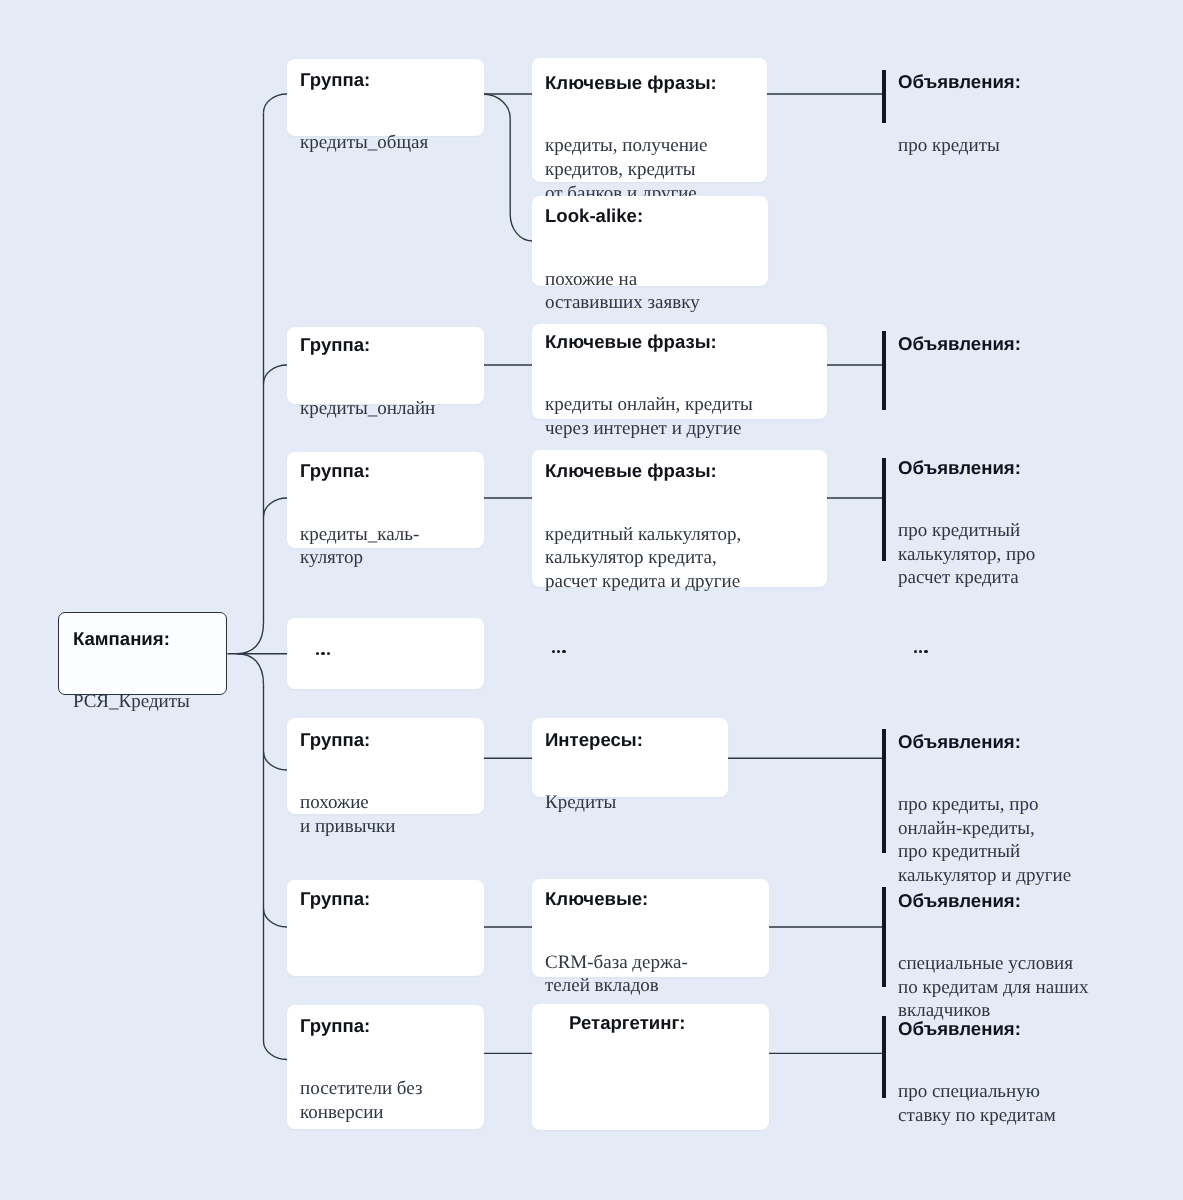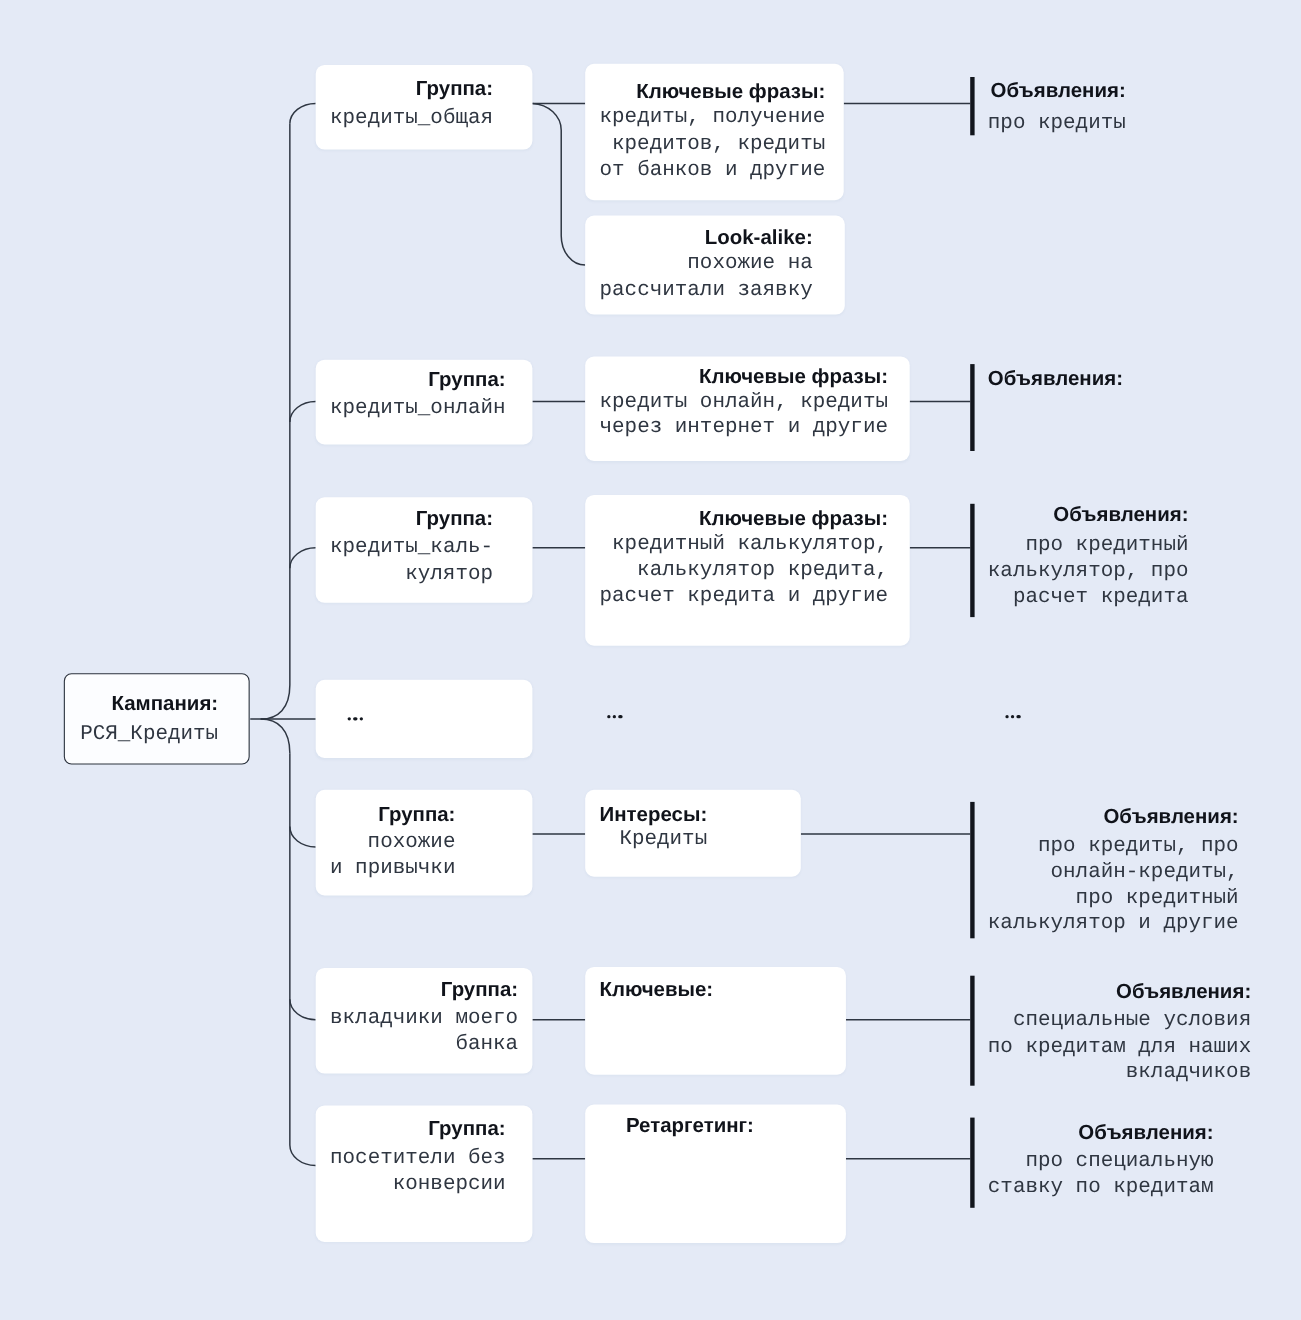--- a/index.html
+++ b/index.html
@@ -7,25 +7,25 @@
   body{width:1183px;height:1200px;background:#e4eaf6;overflow:hidden;
        font-family:"Liberation Sans",sans-serif;
        -webkit-font-smoothing:antialiased;text-rendering:geometricPrecision;}
   #stage{position:relative;width:1183px;height:1200px;}
   svg#links{position:absolute;left:0;top:0;width:1183px;height:1200px;
             pointer-events:none;overflow:visible;}
   svg#links path{fill:none;stroke:#2e3642;stroke-width:1.35;}
   .card{position:absolute;background:#fff;border-radius:8px;box-sizing:border-box;
         box-shadow:0 1px 2px rgba(120,138,175,.07);}
   .card.outline{background:#fcfdff;border:1.55px solid #2b323d;border-radius:7px;box-shadow:none;}
-  .tblock{position:absolute;white-space:nowrap;text-align:right;}
+  .tblock{position:absolute;white-space:nowrap;}
   .lbl{font-family:"Liberation Sans",sans-serif;font-weight:bold;color:#10131a;
        font-size:18.6px;line-height:23.6px;white-space:nowrap;}
-  .val{font-family:Liberation Mono, monospace;color:#2f3641;
-       font-size:19px;line-height:23.6px;white-space:pre;}
+  .val{font-family:Liberation Serif, serif;color:#2f3641;
+       font-size:19px;line-height:23.6px;white-space:pre;margin-top:40px;}
   .adsbar{position:absolute;background:#12161d;}
   .dots{position:absolute;display:flex;gap:2.2px;align-items:center;}
   .dots i{display:block;width:3.2px;height:3.2px;border-radius:50%;background:#14181f;}
 </style>
 </head>
 <body>
 
 <div id="stage">
 
   <svg id="links" viewBox="0 0 1183 1200">
@@ -69,21 +69,21 @@
   <div class="tblock" style="left:545px;top:70.9px">
     <div class="lbl" style="margin-bottom:1px">Ключевые фразы:</div>
     <div class="val">кредиты, получение
 кредитов, кредиты
 от банков и другие</div>
   </div>
   <div class="card" style="left:532px;top:195.7px;width:236px;height:90px"></div>
   <div class="tblock" style="left:545px;top:204.2px">
     <div class="lbl" style="margin-bottom:0.6px">Look-alike:</div>
     <div class="val">похожие на
-рассчитали заявку</div>
+оставивших заявку</div>
   </div>
   <div class="adsbar" style="left:882px;top:69.7px;width:3.5px;height:53.8px"></div>
   <div class="tblock" style="left:898px;top:70.2px">
     <div class="lbl" style="margin-bottom:6px">Объявления:</div>
     <div class="val">про кредиты</div>
   </div>
   <div class="card" style="left:287px;top:326.5px;width:197px;height:77px"></div>
   <div class="tblock" style="left:300px;top:333.1px">
     <div class="lbl" style="margin-bottom:2.6px">Группа:</div>
     <div class="val">кредиты_онлайн</div>
@@ -149,26 +149,26 @@
   <div class="tblock" style="left:898px;top:729.7px">
     <div class="lbl" style="margin-bottom:4.3px">Объявления:</div>
     <div class="val">про кредиты, про
 онлайн-кредиты,
 про кредитный
 калькулятор и другие</div>
   </div>
   <div class="card" style="left:287px;top:879.7px;width:197px;height:96.7px"></div>
   <div class="tblock" style="left:300px;top:887px">
     <div class="lbl" style="margin-bottom:3.8px">Группа:</div>
-    <div class="val">вкладчики моего
-банка</div>
   </div>
   <div class="card" style="left:532px;top:878.8px;width:237px;height:98px"></div>
   <div class="tblock" style="left:545px;top:887px">
     <div class="lbl" style="margin-bottom:4px">Ключевые:</div>
+    <div class="val">CRM-база держа-
+телей вкладов</div>
   </div>
   <div class="adsbar" style="left:882px;top:887.3px;width:3.5px;height:100.2px"></div>
   <div class="tblock" style="left:898px;top:888.6px">
     <div class="lbl" style="margin-bottom:4px">Объявления:</div>
     <div class="val">специальные условия
 по кредитам для наших
 вкладчиков</div>
   </div>
   <div class="card" style="left:287px;top:1004.7px;width:197px;height:124.3px"></div>
   <div class="tblock" style="left:300px;top:1013.6px">

